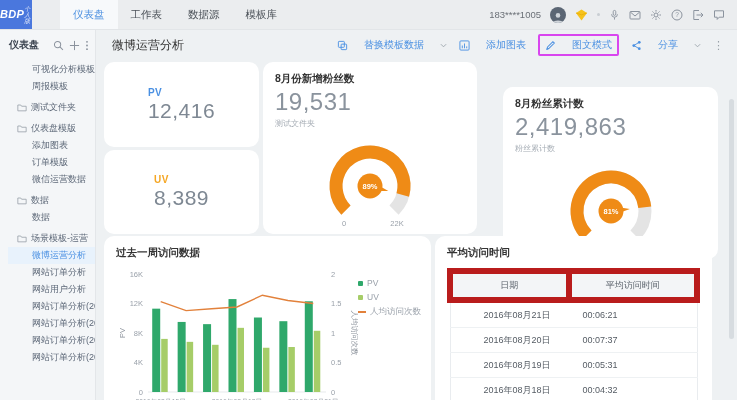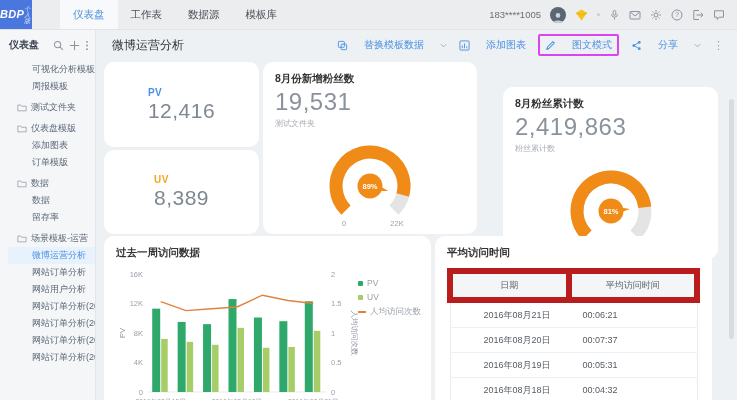--- a/index.html
+++ b/index.html
@@ -193,31 +193,31 @@
           <path d="M1 2h3.5l1 1.5H11v5.5H1Z"></path>
         </svg>
         <span>仪表盘模版</span>
       </li>
       <li class="side-item">
         <span>添加图表</span>
       </li>
       <li class="side-item">
         <span>订单模版</span>
       </li>
+      <li class="side-item">
+        <span>微信运营数据</span>
+      </li>
       <li class="side-item folder">
         <svg width="10" height="9" viewBox="0 0 12 10" fill="none" stroke="#9aa2ab" stroke-width="1">
           <path d="M1 2h3.5l1 1.5H11v5.5H1Z"></path>
         </svg>
         <span>数据</span>
       </li>
       <li class="side-item">
         <span>数据</span>
-      </li>
-      <li class="side-item">
-        <span>留存率</span>
       </li>
       <li class="side-item folder">
         <svg width="10" height="9" viewBox="0 0 12 10" fill="none" stroke="#9aa2ab" stroke-width="1">
           <path d="M1 2h3.5l1 1.5H11v5.5H1Z"></path>
         </svg>
         <span>场景模板-运营</span>
       </li>
       <li class="side-item active">
         <span>微博运营分析</span>
       </li>

